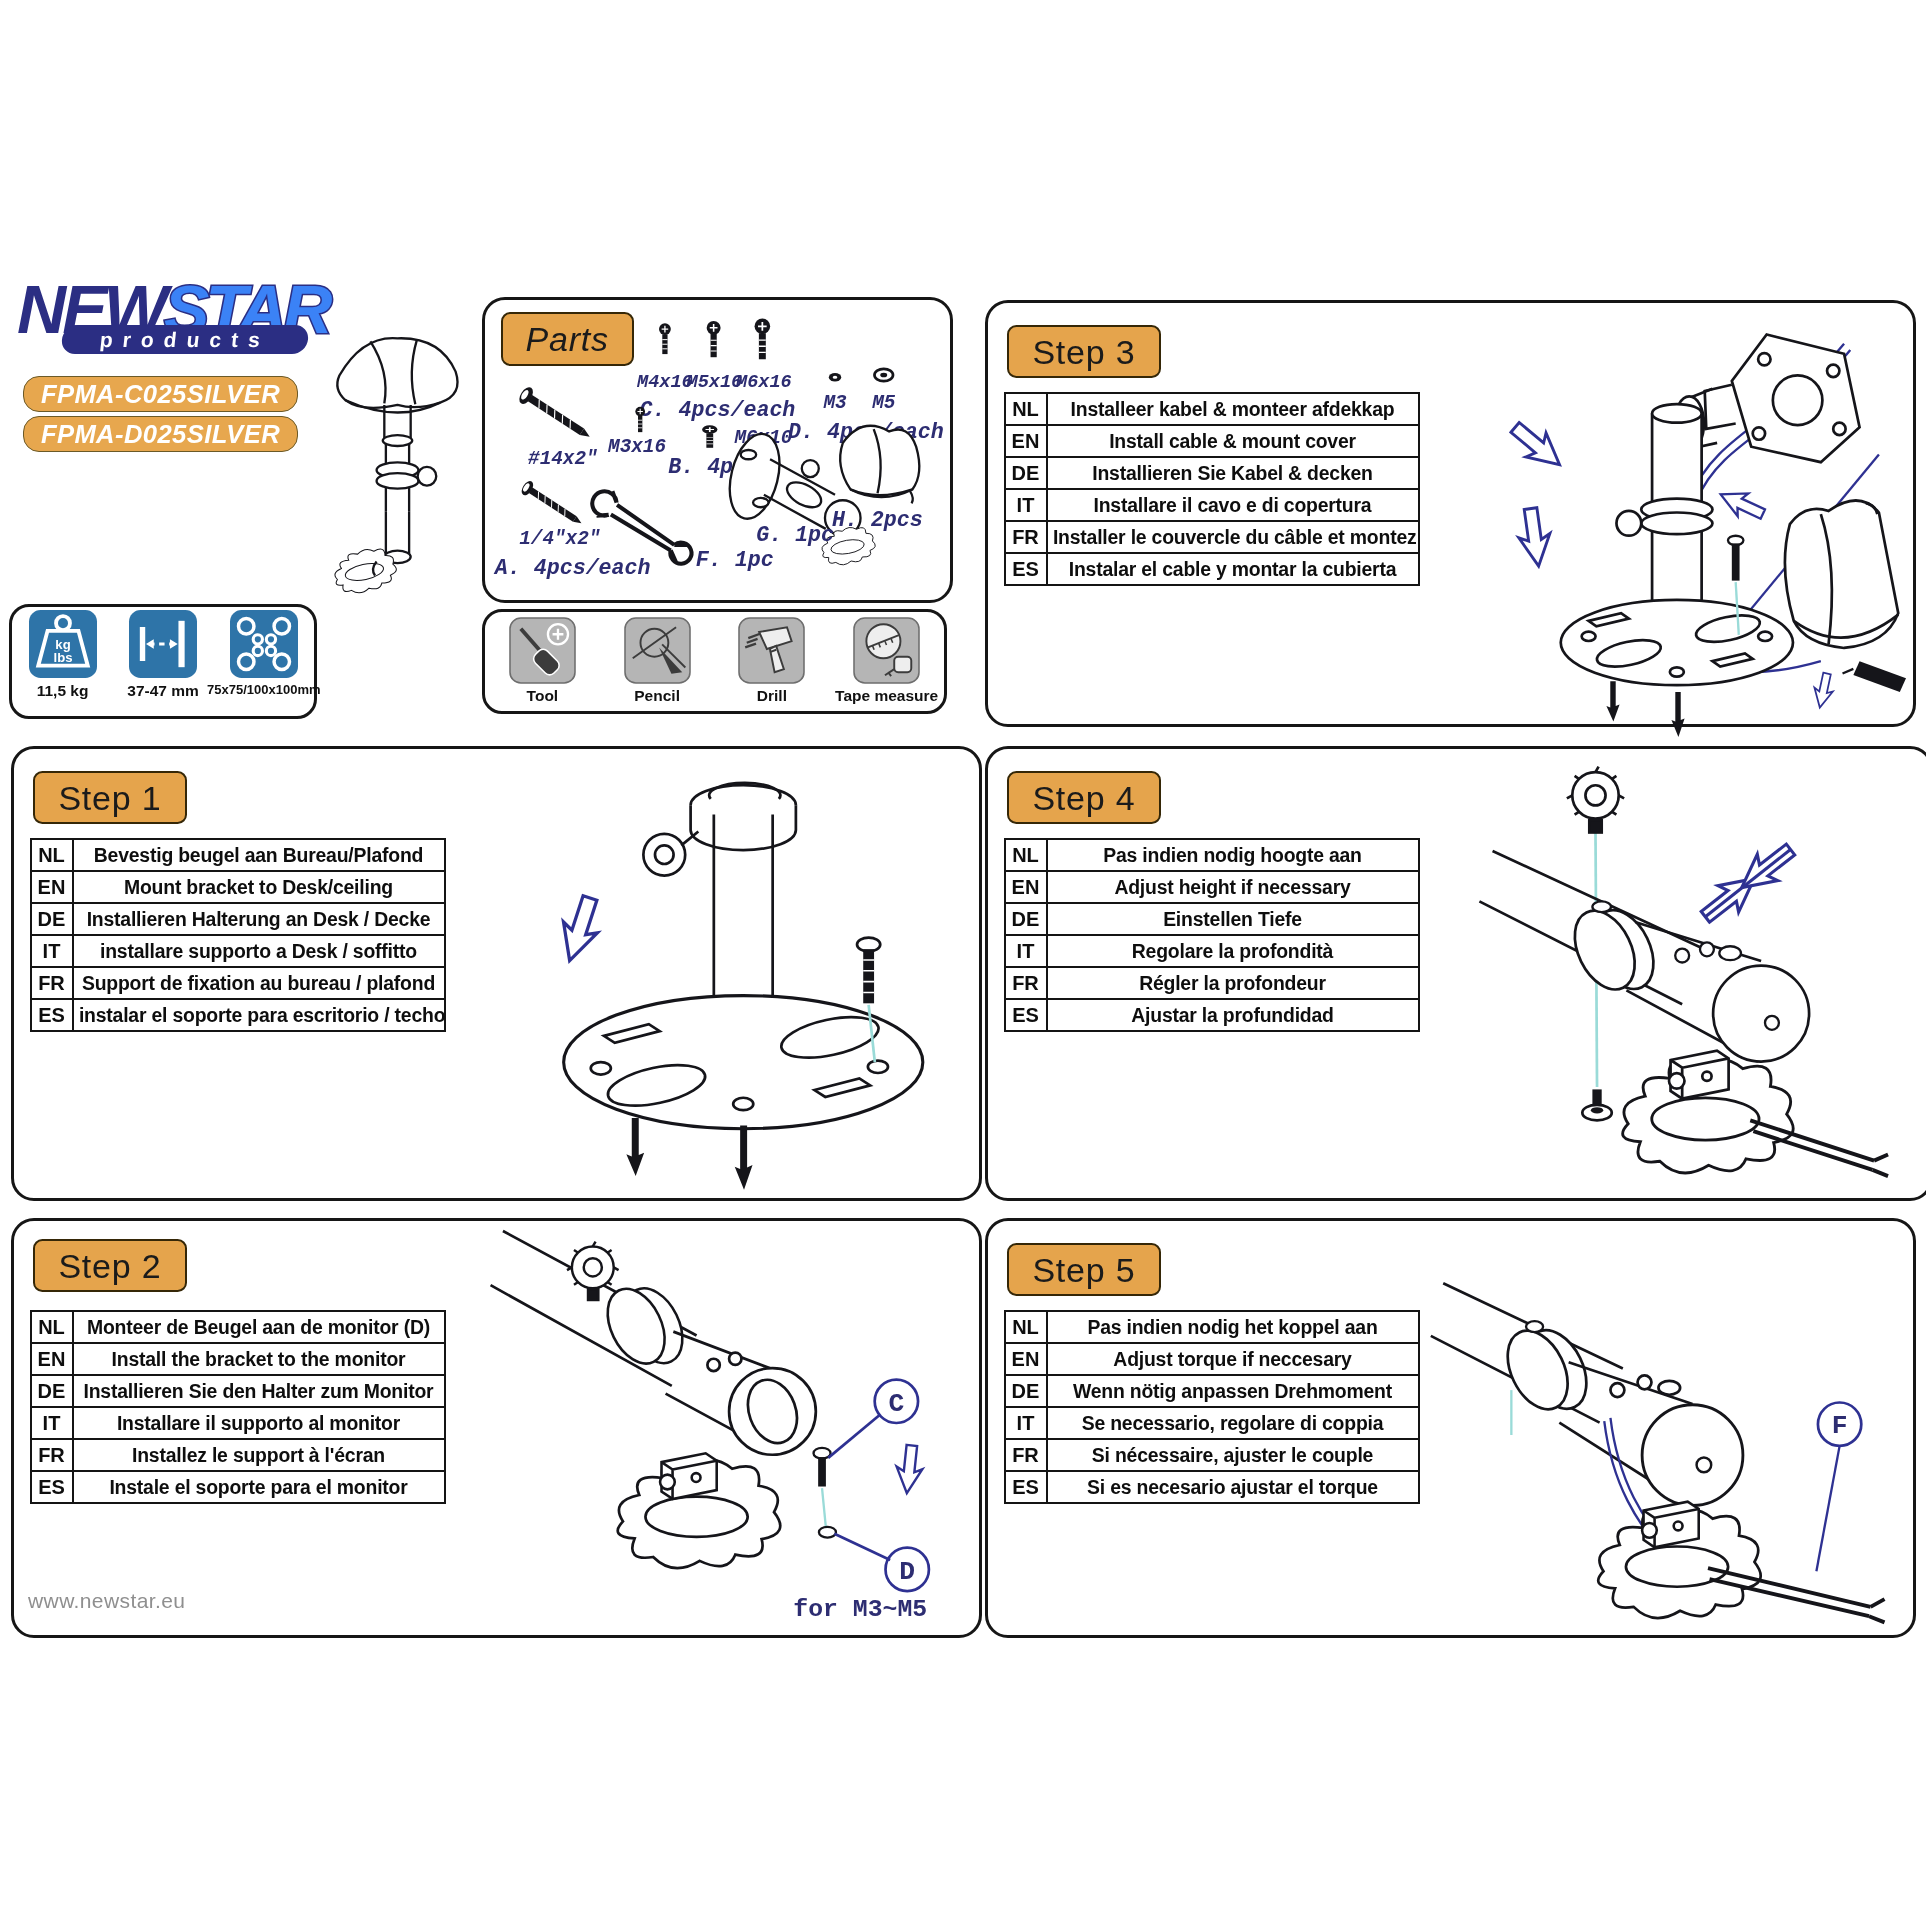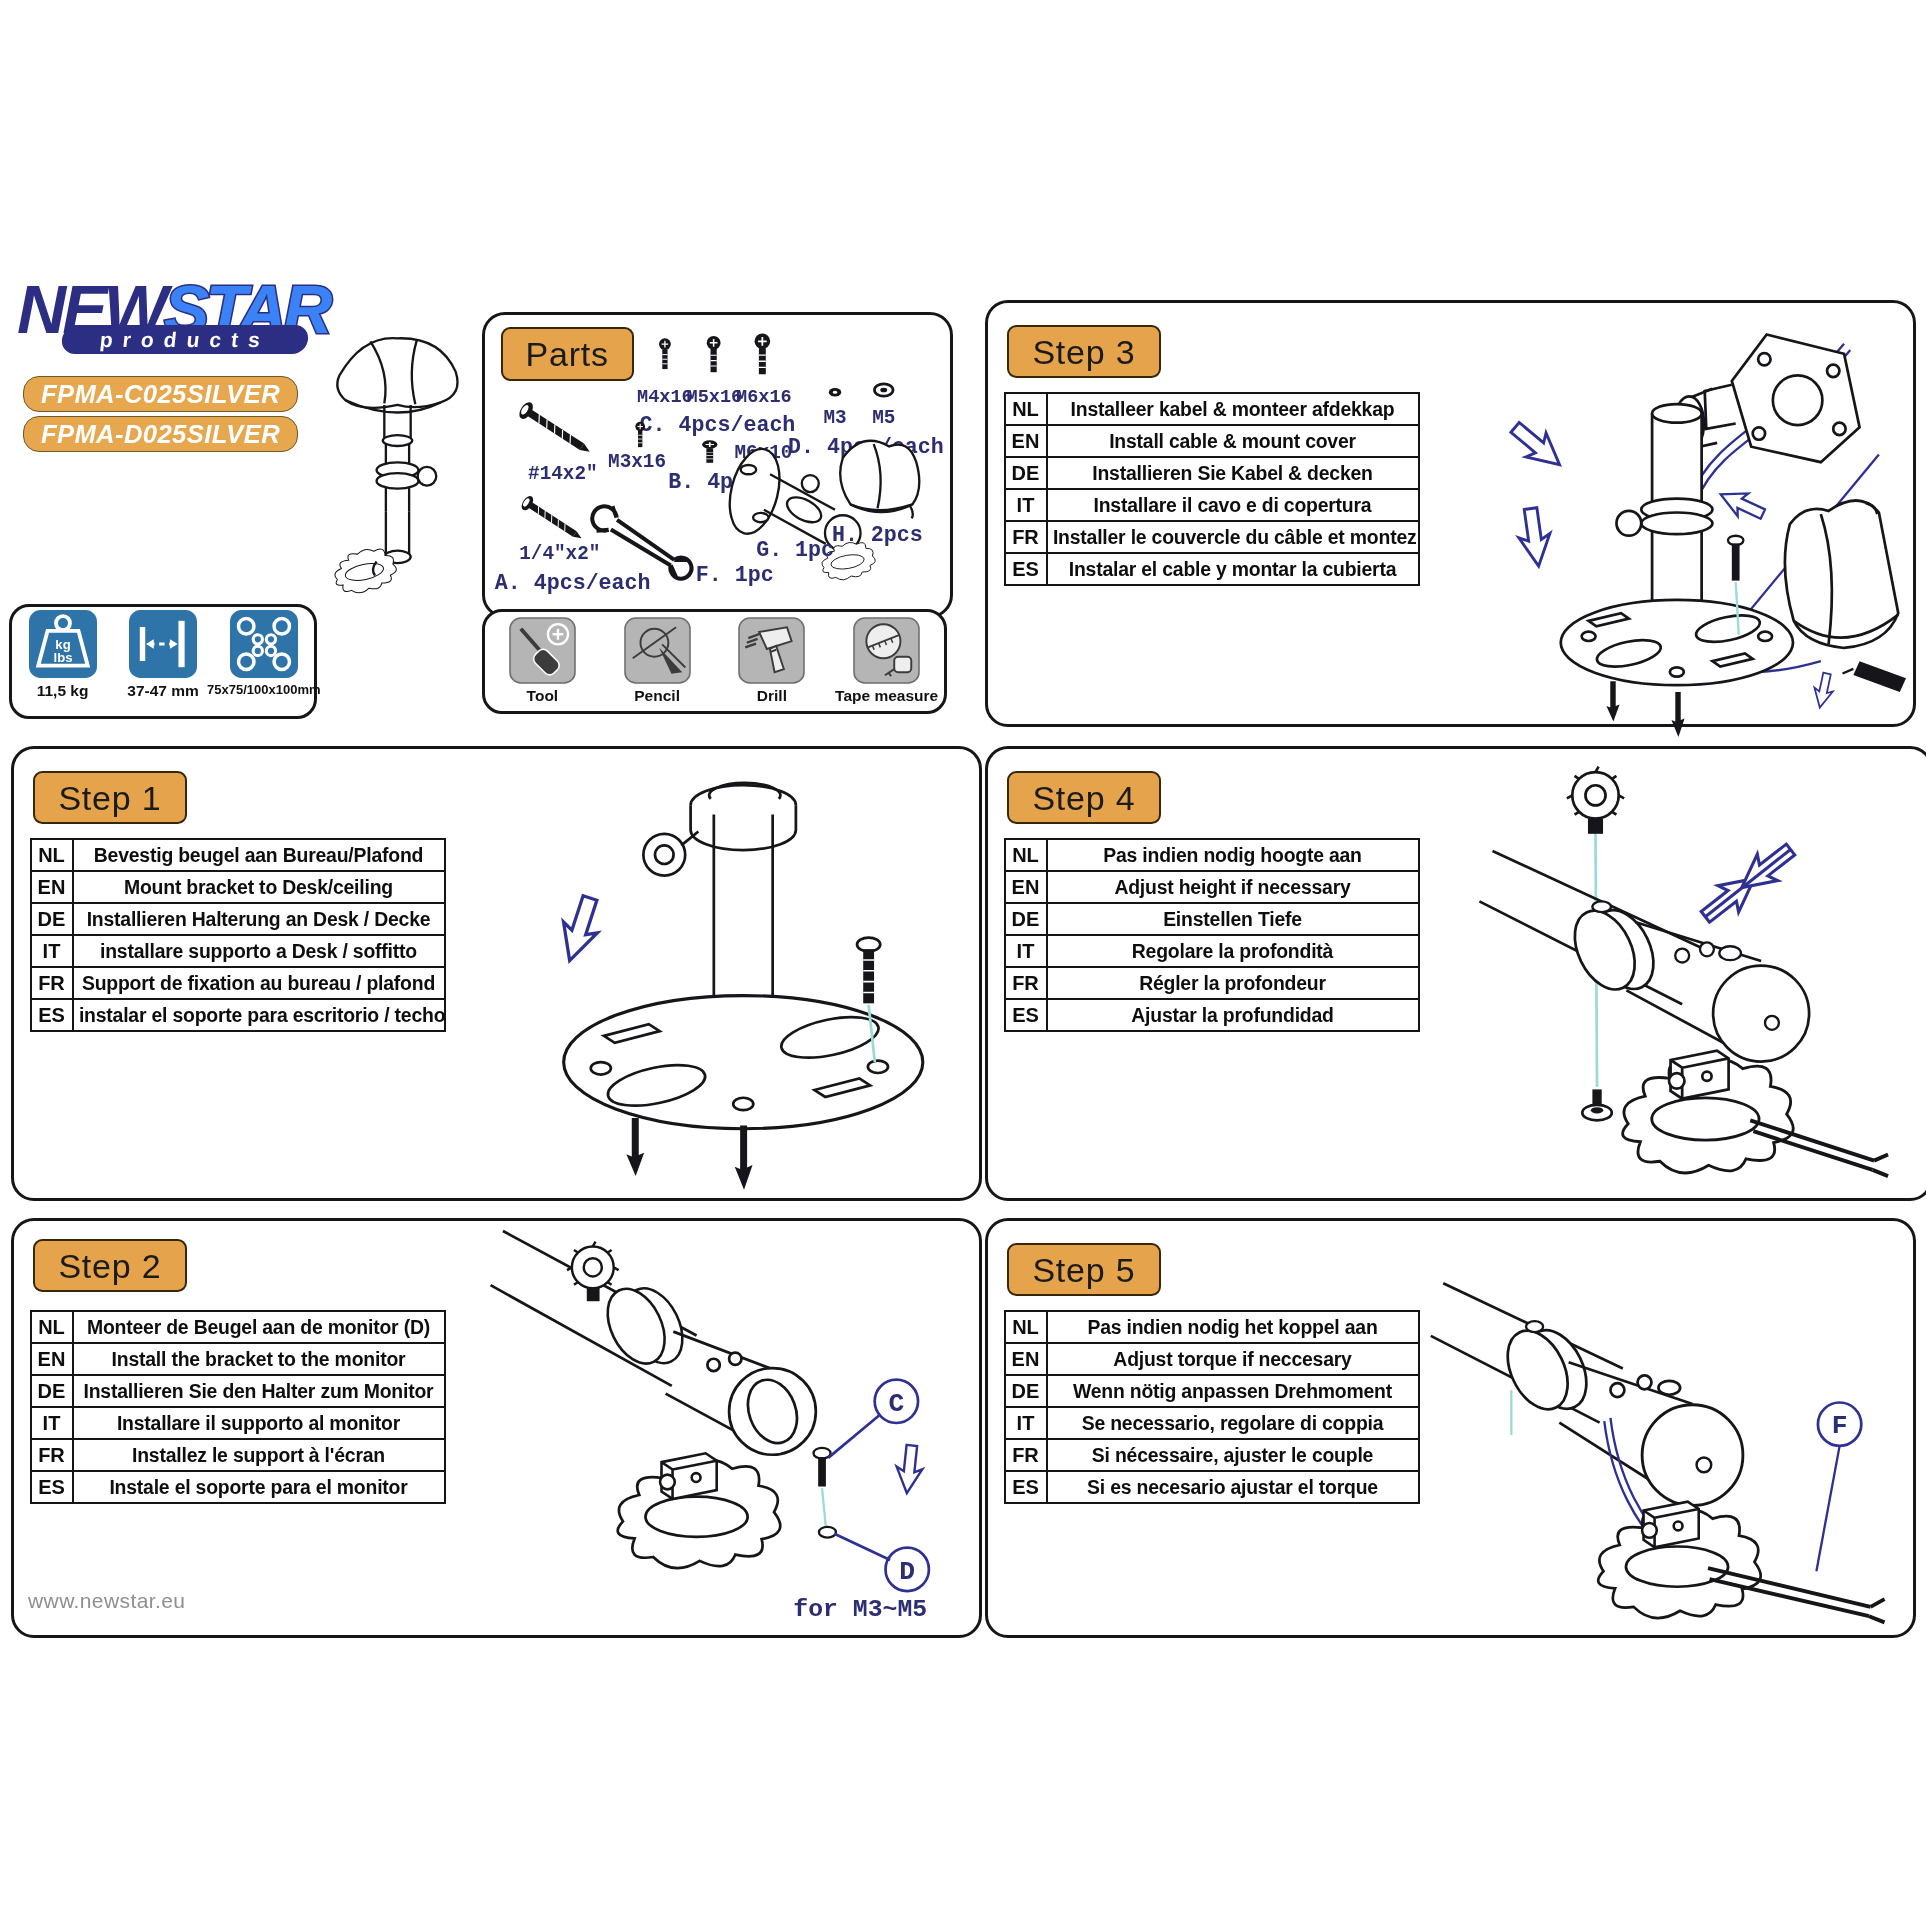--- a/index.html
+++ b/index.html
@@ -167,21 +167,21 @@
         <circle cx="67" cy="67" r="10" fill="none" stroke="#fff" stroke-width="4.5"></circle>
         <circle cx="36" cy="38" r="6" fill="none" stroke="#fff" stroke-width="4"></circle>
         <circle cx="53" cy="38" r="6" fill="none" stroke="#fff" stroke-width="4"></circle>
         <circle cx="36" cy="53" r="6" fill="none" stroke="#fff" stroke-width="4"></circle>
         <circle cx="53" cy="53" r="6" fill="none" stroke="#fff" stroke-width="4"></circle>
       </svg>
       <div class="icon-cap small">75x75/100x100mm</div>
     </div>
   </div>
 
-  <div class="panel" style="left:482px;top:312px;width:465px;height:300px;">
+  <div class="panel" style="left:482px;top:297px;width:465px;height:300px;font-style:italic;">
     <div class="obadge" style="left:15.5px;top:12.4px;">Parts</div>
     <svg style="left:0;top:0;" width="465" height="300" viewBox="0 0 600 388">
       <use href="#screwV" transform="translate(232,30) scale(0.85)"></use>
       <use href="#screwV" transform="translate(295,27)"></use>
       <use href="#screwV" transform="translate(358,24) scale(1.12)"></use>
       <text class="cad" x="232" y="112" text-anchor="middle" font-size="24">M4x16</text>
       <text class="cad" x="296" y="112" text-anchor="middle" font-size="24">M5x16</text>
       <text class="cad" x="360" y="112" text-anchor="middle" font-size="24">M6x16</text>
       <text class="cad" x="300" y="150" text-anchor="middle" font-size="28">C. 4pcs/each</text>
 

